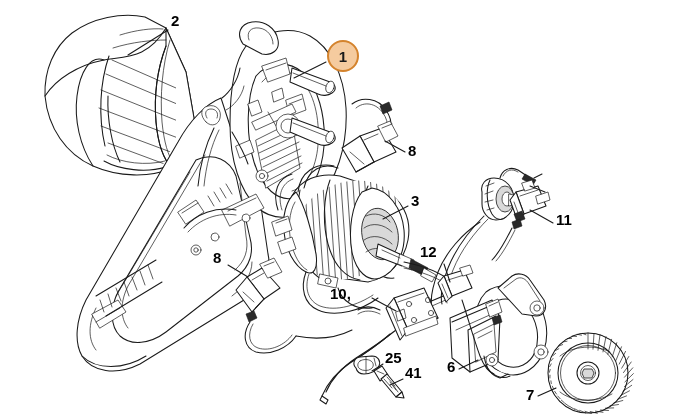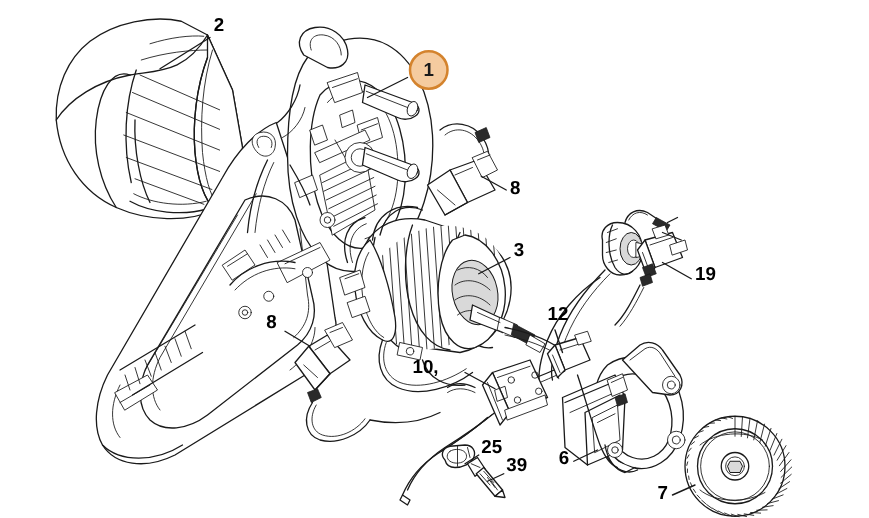--- a/index.html
+++ b/index.html
@@ -526,26 +526,26 @@
       <line class="lead" x1="383" y1="364" x2="372" y2="371"></line>
       <line class="lead" x1="403" y1="379" x2="390" y2="385"></line>
       <line class="lead" x1="459" y1="369" x2="478" y2="360"></line>
       <line class="lead" x1="538" y1="396" x2="556" y2="388"></line>
     </g>
   </svg>
 
   <div class="part-label" style="left:171px; top:13px;">2</div>
   <div class="part-label" style="left:408px; top:143px;">8</div>
   <div class="part-label" style="left:411px; top:193px;">3</div>
-  <div class="part-label" style="left:556px; top:212px;">19</div>
+  <div class="part-label" style="left:556px; top:212px;">11</div>
   <div class="part-label" style="left:213px; top:250px;">8</div>
-  <div class="part-label" style="left:438px; top:244px;">12</div>
+  <div class="part-label" style="left:420px; top:244px;">12</div>
   <div class="part-label" style="left:330px; top:286px;">10,</div>
   <div class="part-label" style="left:385px; top:350px;">25</div>
-  <div class="part-label" style="left:405px; top:365px;">39</div>
+  <div class="part-label" style="left:405px; top:365px;">41</div>
   <div class="part-label" style="left:447px; top:359px;">6</div>
   <div class="part-label" style="left:526px; top:387px;">7</div>
 
   <div class="callout-badge" style="left:327px; top:40px;">
     <span>1</span>
   </div>
 
 </div>
 
 </body></html>

